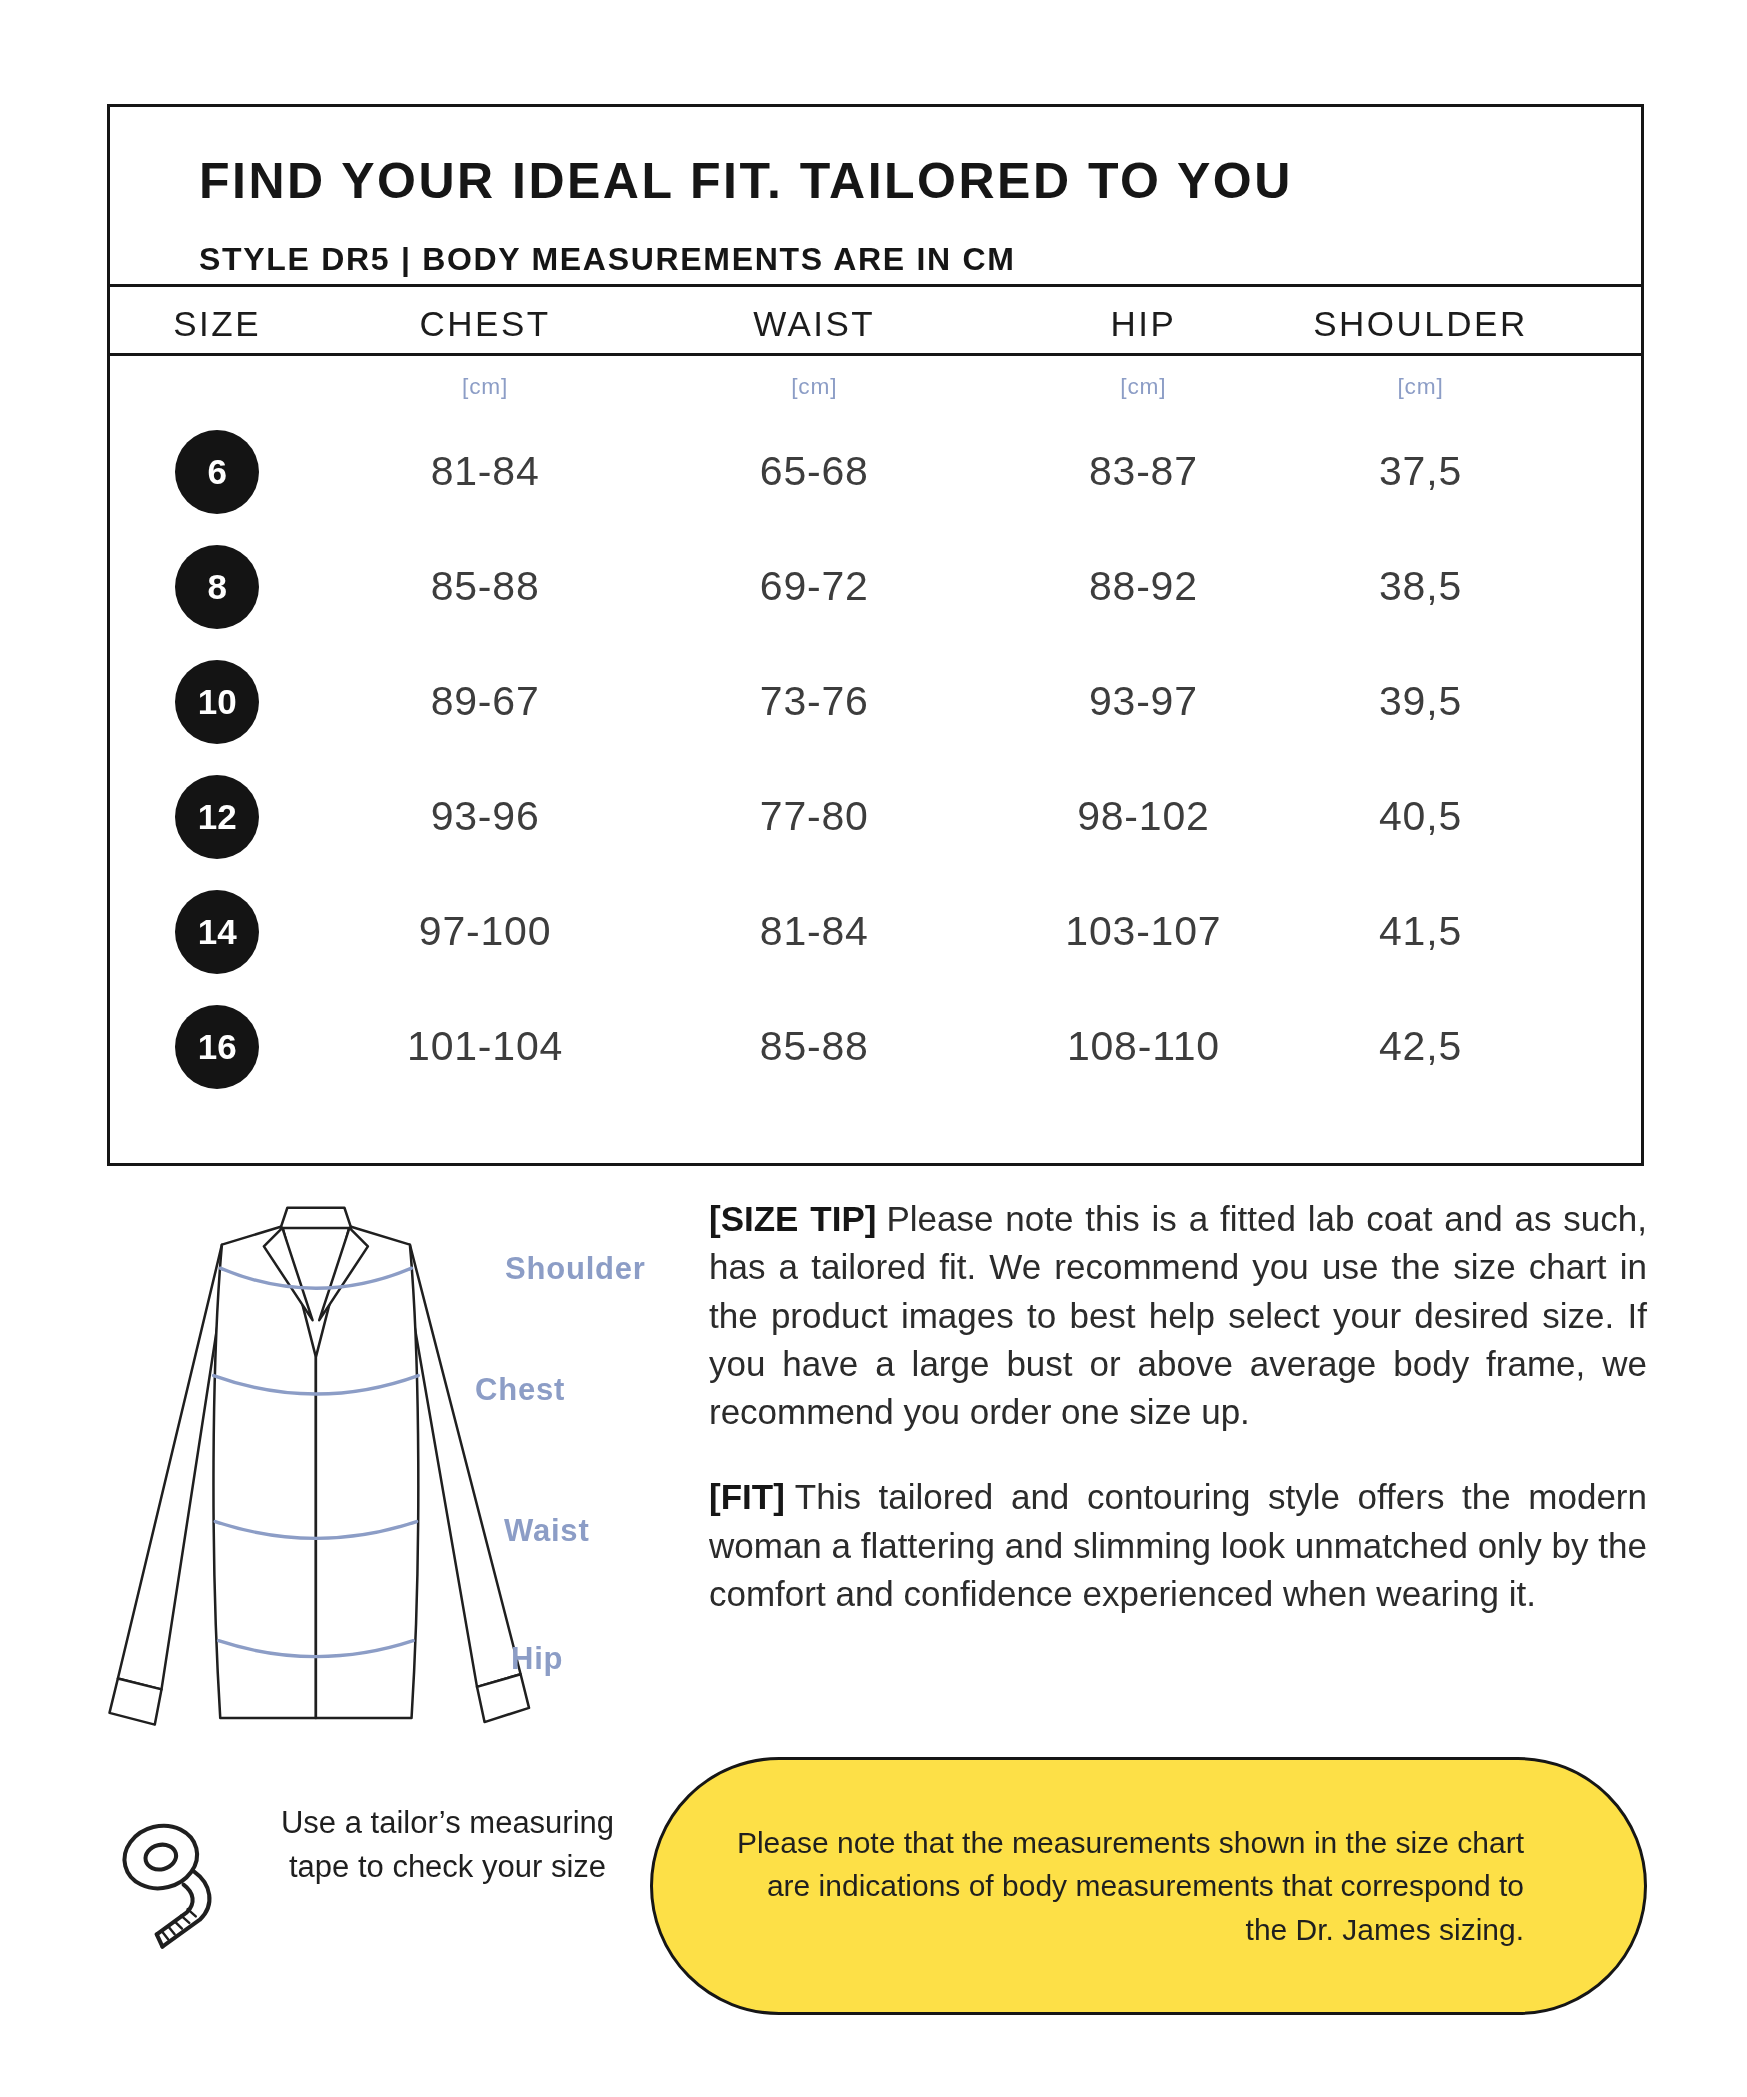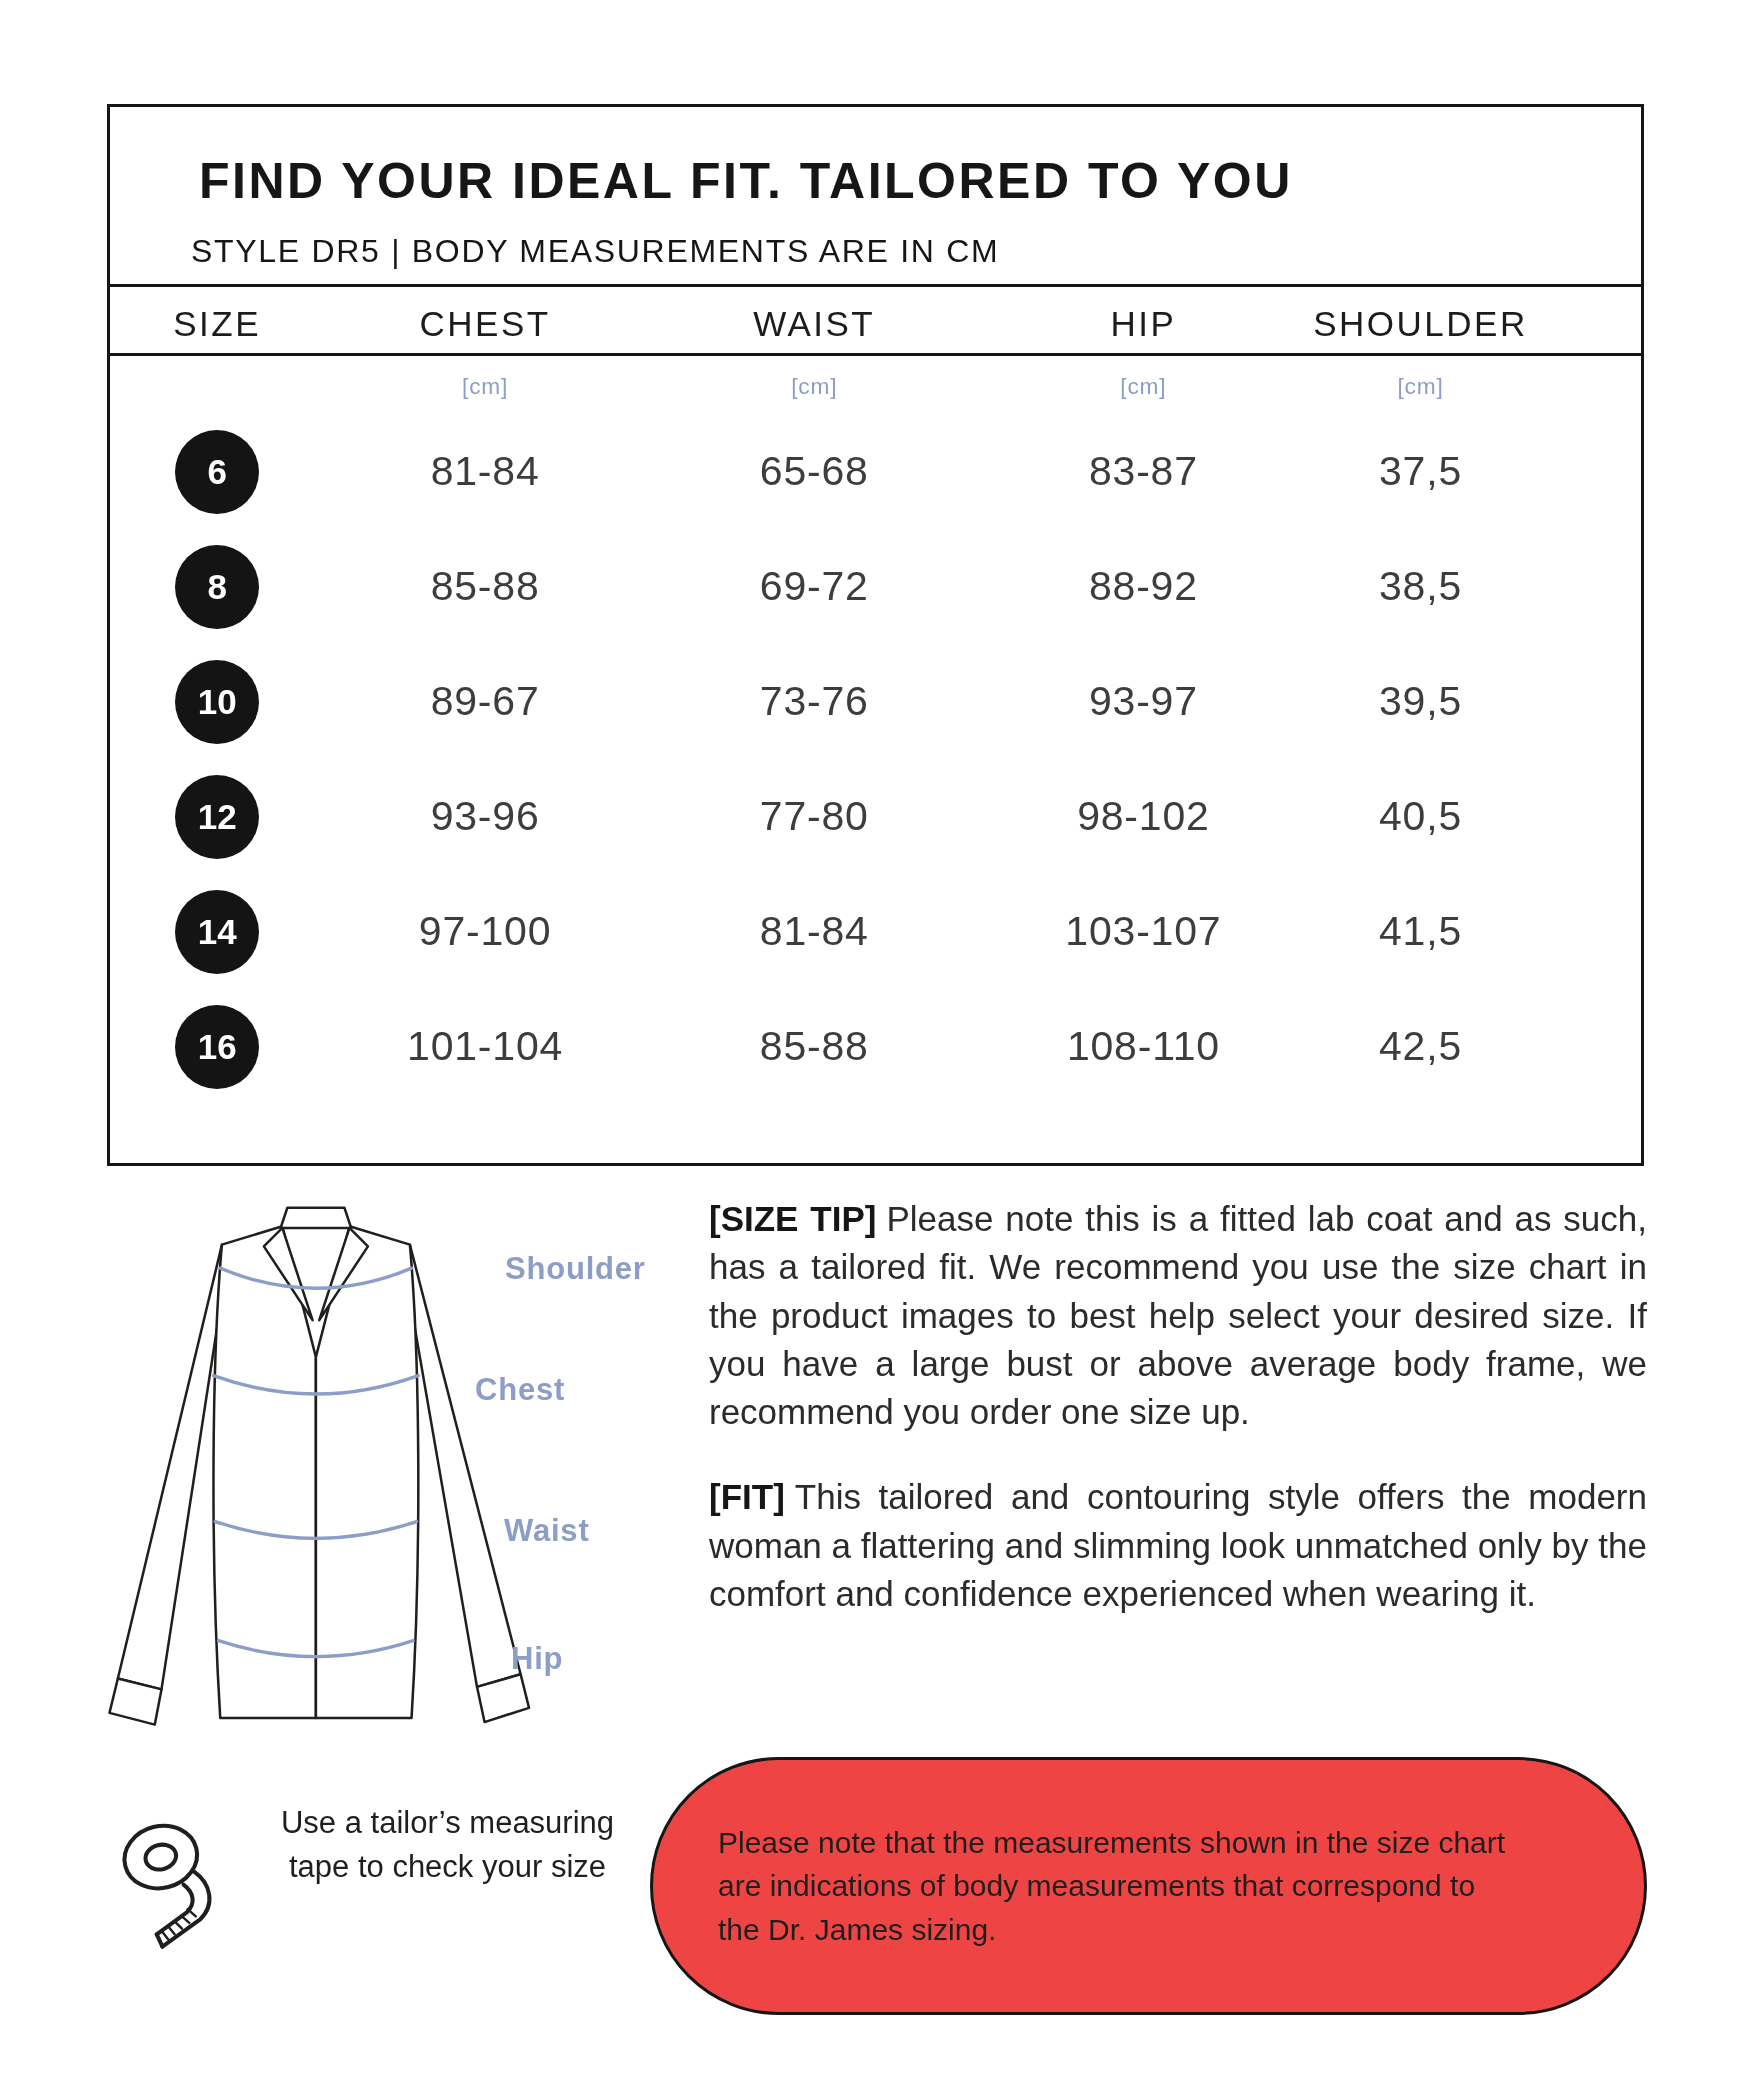--- a/index.html
+++ b/index.html
@@ -36,23 +36,23 @@
     font-size: 50px;
     font-weight: 700;
     letter-spacing: 2.5px;
     color: #161616;
     white-space: nowrap;
   }
   .subtitle {
     position: absolute;
     left: 81px;
     top: 126px;
-    margin: 0;
+    margin: 8px;
     font-size: 32px;
-    font-weight: 400;
+    font-weight: 700;
     letter-spacing: 1.7px;
     color: #161616;
     white-space: nowrap;
   }
   .rule {
     position: absolute;
     left: -3.4px;
     right: -3.4px;
     border-top: 3.4px solid #161616;
   }
@@ -191,21 +191,22 @@
     position: absolute;
     left: 650px;
     top: 1757px;
     width: 997px;
     height: 258px;
     box-sizing: border-box;
     border: 3.4px solid #161616;
     border-radius: 134px;
     display: flex;
     align-items: center;
-    background: #ef4444;
+    background: #fde047;
+    text-align: right;
   }
   .note-pill p {
     margin: 0 0 0 65px;
     width: 806px;
     font-size: 30px;
     line-height: 1.44;
     color: #1f1f1f;
   }
 </style>
 </head>

